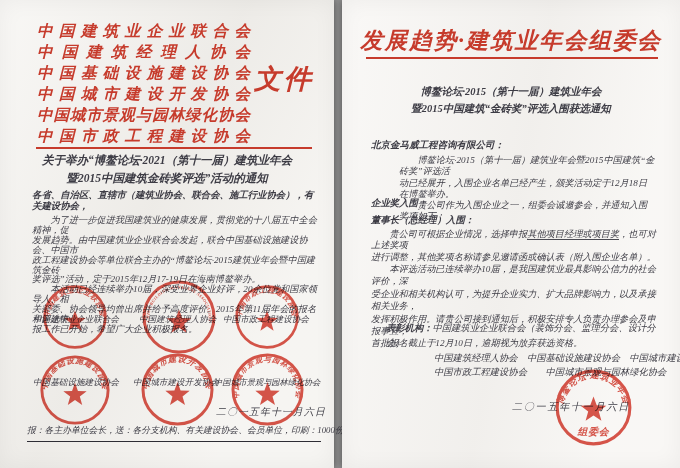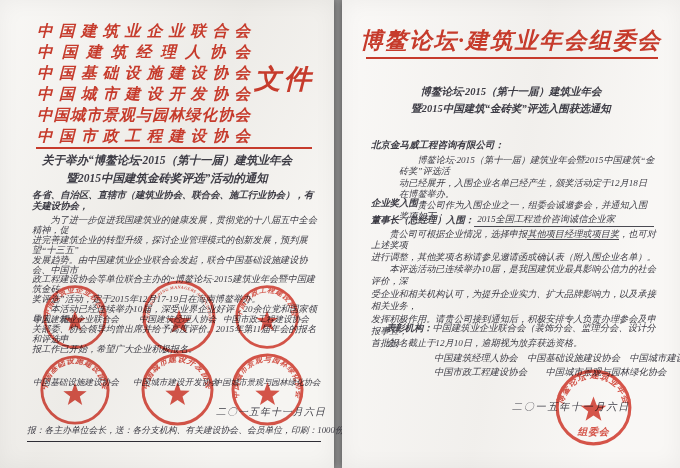--- a/index.html
+++ b/index.html
@@ -89,31 +89,30 @@
       <div class="org-line">中国建筑经理人协会</div>
       <div class="org-line">中国基础设施建设协会</div>
       <div class="org-line">中国城市建设开发协会</div>
       <div class="org-line">中国城市景观与园林绿化协会</div>
       <div class="org-line">中国市政工程建设协会</div>
     </div>
     <div class="abs doc-label">文件</div>
     <div class="abs red-rule rule-left"></div>
 
     <div class="abs l-title">
-      <div>关于举办“博鳌论坛·2015（第十一届）建筑业年会</div>
+      <div>关于举办“博鳌论坛·2021（第十一届）建筑业年会</div>
       <div>暨2015中国建筑金砖奖评选”活动的通知</div>
     </div>
 
     <div class="abs l-addressee">
       <div>各省、自治区、直辖市（建筑业协会、联合会、施工行业协会），有关建设协会，</div>
     </div>
 
     <div class="abs l-body">
       <div>　　为了进一步促进我国建筑业的健康发展，贯彻党的十八届五中全会精神，促</div>
-      <div>进完善建筑企业的转型升级，探讨企业管理模式的创新发展，预判展望“十三五”</div>
       <div>发展趋势。由中国建筑业企业联合会发起，联合中国基础设施建设协会、中国市</div>
       <div>政工程建设协会等单位联合主办的“博鳌论坛·2015建筑业年会暨中国建筑金砖</div>
       <div>奖评选”活动，定于2015年12月17-19日在海南博鳌举办。</div>
       <div>　　本活动已经连续举办10届，深受业界企业好评，20余位党和国家领导人、相</div>
       <div>关部委、协会领导均曾出席并给予高度评价。2015年第11届年会的报名和评选申</div>
       <div>报工作已开始，希望广大企业积极报名。</div>
     </div>
 
     <span class="sl" style="left:33px;top:314px">中国建筑业企业联合会</span>
     <span class="sl" style="left:139px;top:314px">中国建筑经理人协会</span>
@@ -170,21 +169,21 @@
       <text class="arc-t" style="font-size:10px"><textPath href="#arc5" startOffset="50%">中国城市景观与园林绿化协会</textPath></text>
       <polygon class="star" points="50,40 54.1,51.3 66.2,51.7 56.7,59.2 60,70.8 50,64 40,70.8 43.3,59.2 33.8,51.7 45.9,51.3"></polygon>
     </svg>
 
     <div class="abs l-date">二〇一五年十一月六日</div>
     <div class="abs l-footer">报：各主办单位会长，送：各分支机构、有关建设协会、会员单位，印刷：1000份</div>
   </div>
 
   <div class="page page-right">
 
-    <div class="abs r-header">博鳌论坛·建筑业年会组委会</div>
+    <div class="abs r-header">发展趋势·建筑业年会组委会</div>
     <div class="abs red-rule rule-right"></div>
 
     <div class="abs r-title">
       <div>博鳌论坛·2015（第十一届）建筑业年会</div>
       <div>暨2015中国建筑“金砖奖”评选入围获选通知</div>
     </div>
 
     <div class="abs r-salutation">北京金马威工程咨询有限公司：</div>
 
     <div class="abs r-para r-para1">
@@ -192,21 +191,20 @@
       <div>动已经展开，入围企业名单已经产生，颁奖活动定于12月18日在博鳌举办。</div>
       <div>　　贵公司作为入围企业之一，组委会诚邀参会，并通知入围奖项如下：</div>
     </div>
 
     <div class="abs awards">
       <div class="award-row">
         <span class="award-label">企业奖入围：</span>
       </div>
       <div class="award-row">
         <span class="award-label">董事长（总经理）入围：</span>
-        <span class="award-value">2015全国工程造价咨询诚信企业家</span>
       </div>
     </div>
 
     <div class="abs r-para r-para2">
       <div><span>　　贵公司可根据企业情况，选择申报</span><span class="u">其他项目经理或项目奖</span><span>，也可对上述奖项</span></div>
       <div>进行调整，其他奖项名称请参见邀请函或确认表（附入围企业名单）。</div>
     </div>
 
     <div class="abs r-para r-para3">
       <div>　　本评选活动已连续举办10届，是我国建筑业最具影响公信力的社会评价，深</div>

